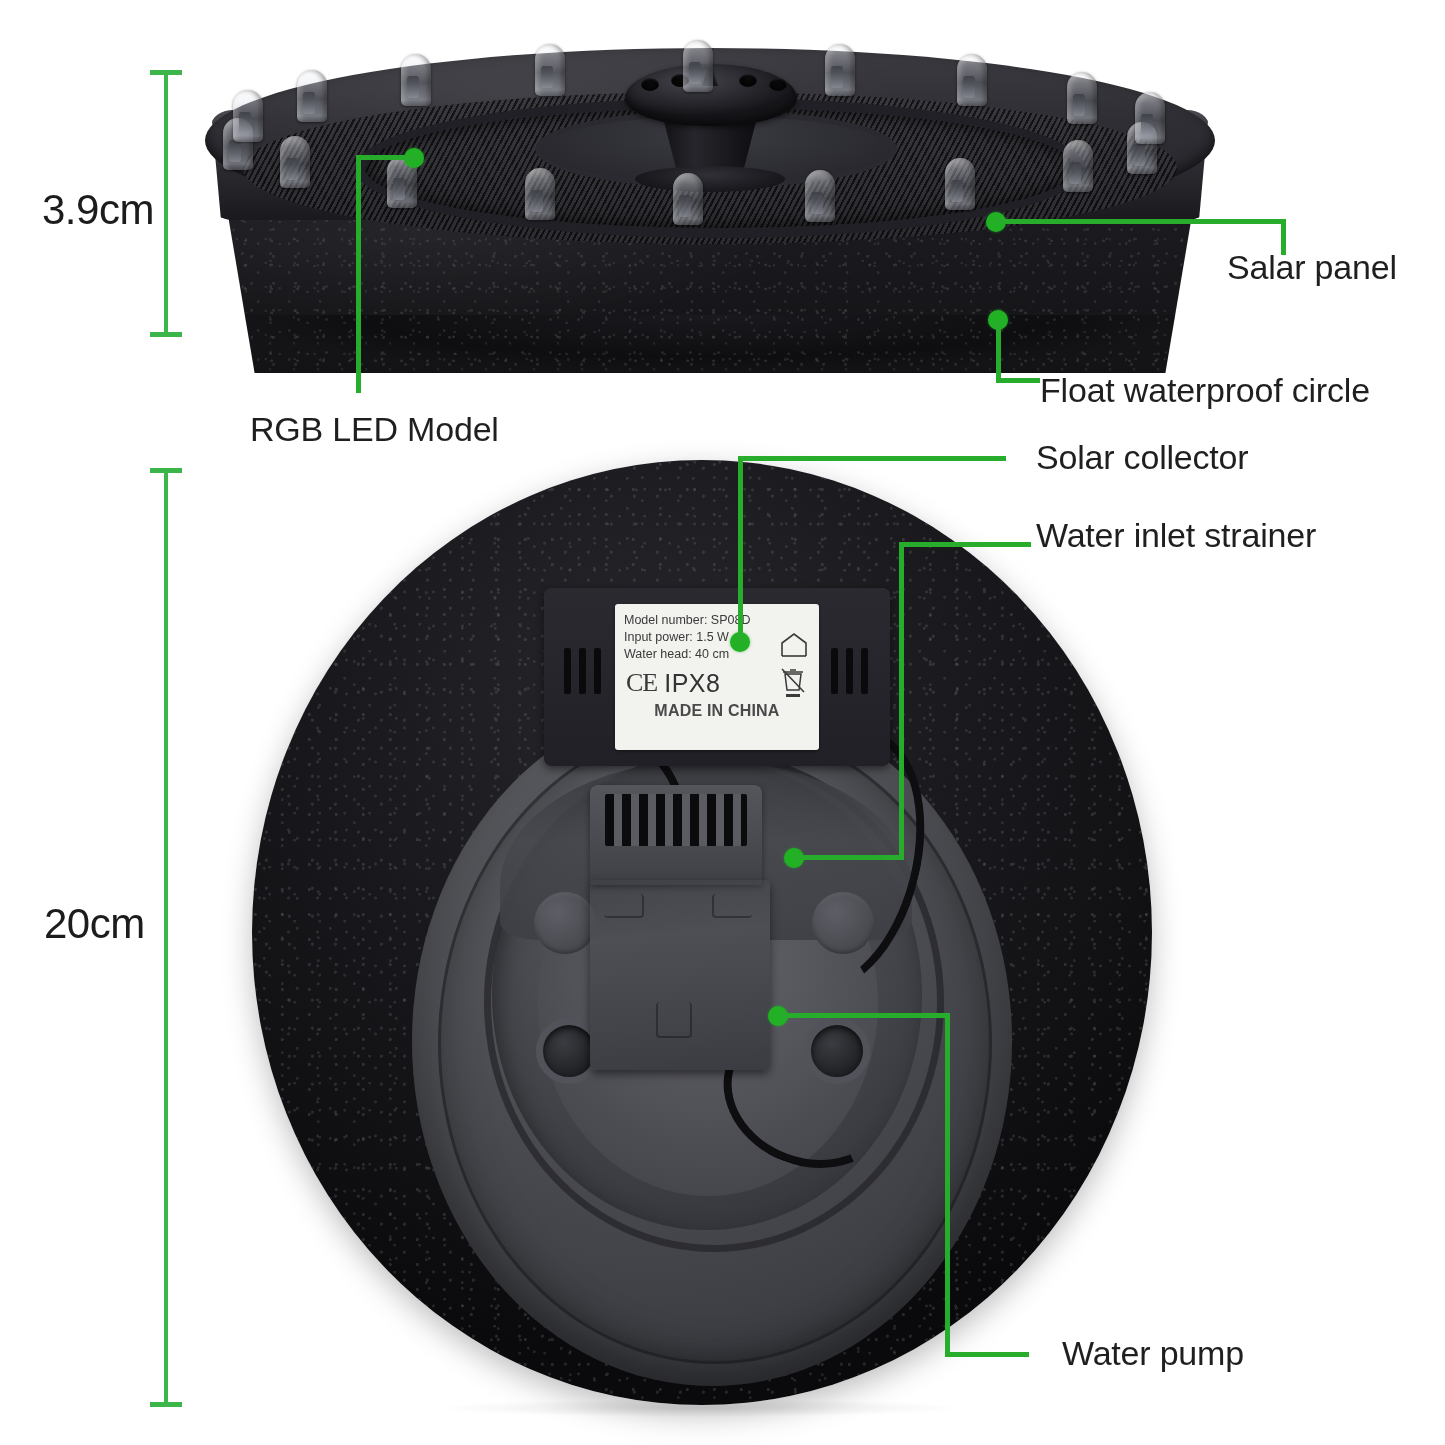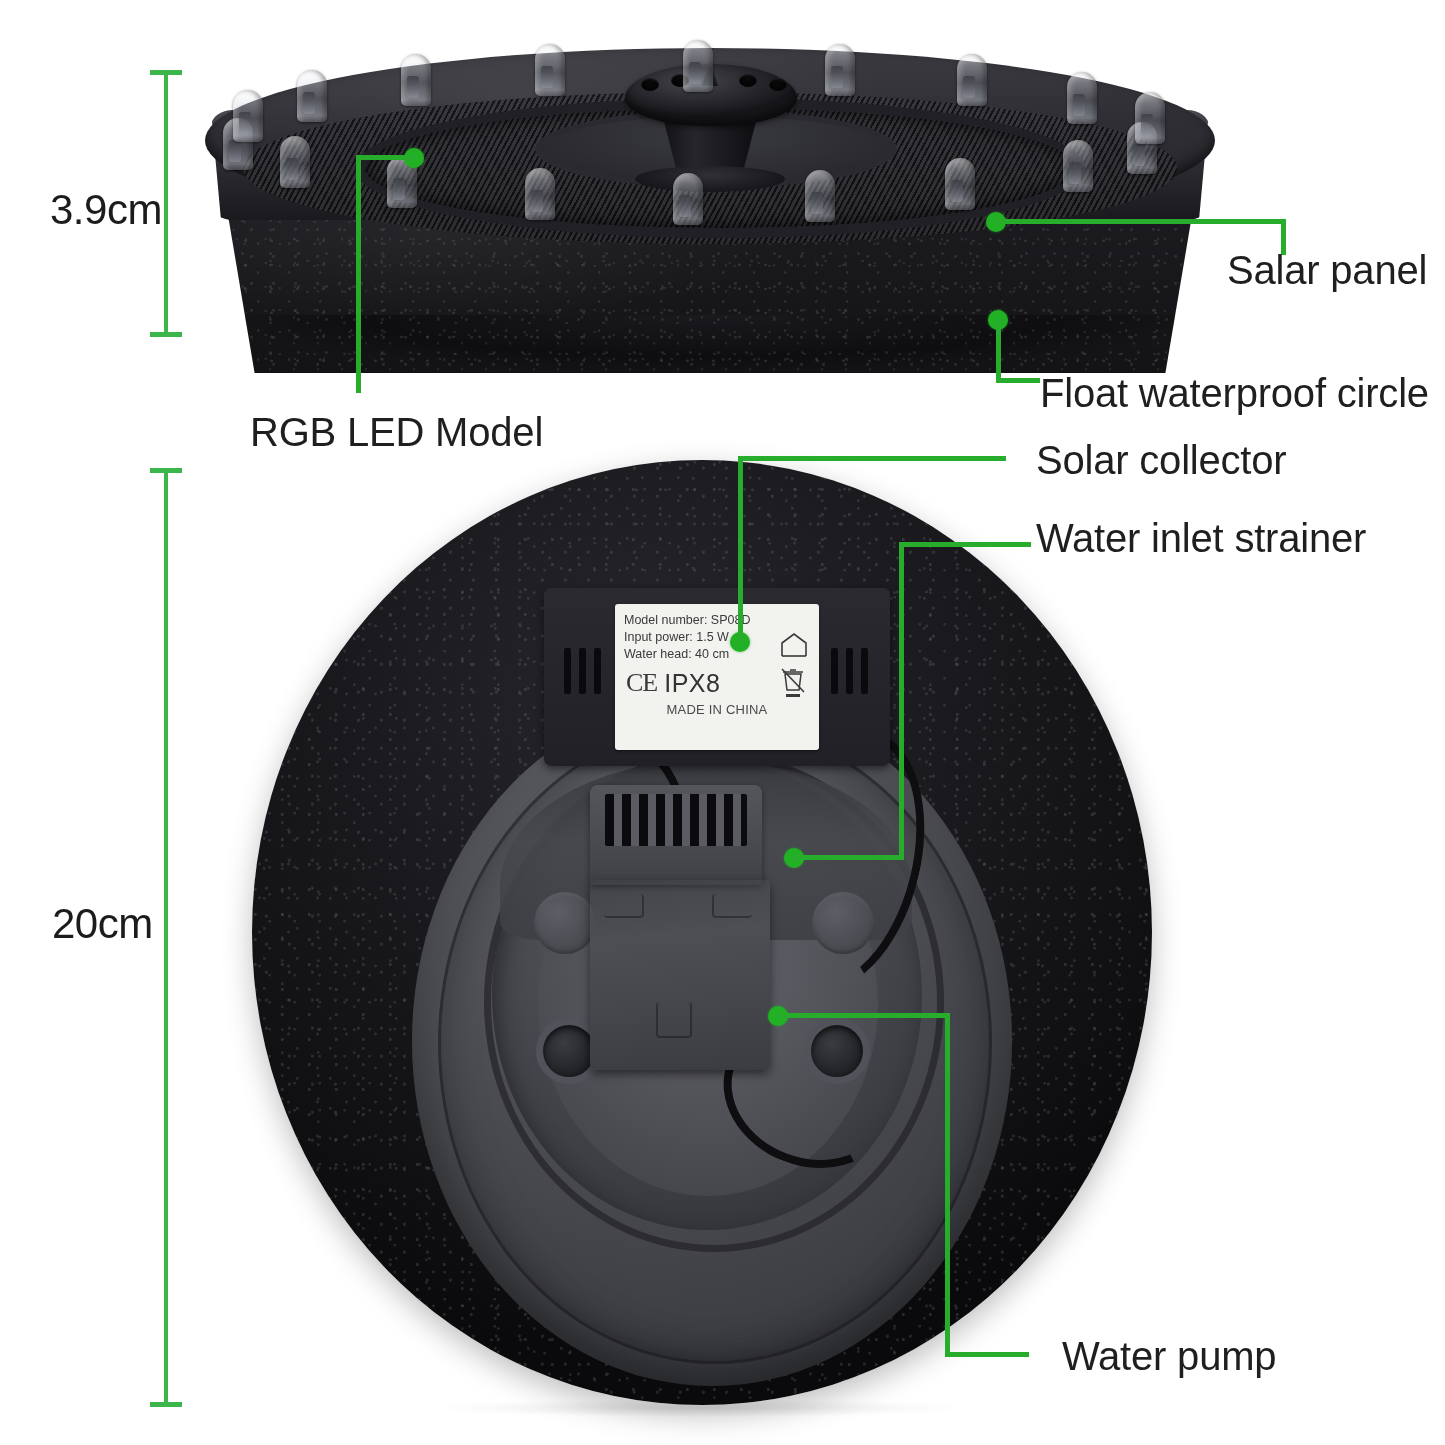--- a/index.html
+++ b/index.html
@@ -18,25 +18,24 @@
     background: #ffffff;
     overflow: hidden;
   }
 
   .dim-label {
     position: absolute;
     font-size: 42px;
     color: #1c1c1c;
     letter-spacing: -0.5px;
     white-space: nowrap;
-    margin-left: 8px;
   }
   .callout-label {
     position: absolute;
-    font-size: 40px;
+    font-size: 34px;
     color: #1f1f1f;
     letter-spacing: -0.2px;
     white-space: nowrap;
   }
 
   
   .gline-h { position: absolute; background: #27ad2b; height: 5px; }
   .gline-v { position: absolute; background: #27ad2b; width: 5px; }
   .gdot {
     position: absolute;
@@ -277,22 +276,22 @@
     white-space: nowrap;
     font-family: "Liberation Sans", sans-serif;
   }
   .spec-certs {
     display: flex; align-items: center; gap: 7px;
     padding-left: 11px; margin-top: 5px;
   }
   .ce-mark { font-size: 26px; color: #3a3a3a; letter-spacing: -1px; font-family: "Liberation Serif", serif; text-align: right; }
   .ipx { font-size: 25px; color: #333; letter-spacing: .5px; }
   .spec-origin {
-    font-size: 13px; color: #4a4a4a; text-align: center;
-    margin-top: 4px; letter-spacing: .2px;
+    font-size: 16px; color: #4a4a4a; text-align: center;
+    margin-top: 4px; letter-spacing: .2px; font-weight: bold;
   }
   .icon-house {
     position: absolute; right: 10px; top: 28px;
     width: 30px; height: 26px;
   }
   .icon-bin {
     position: absolute; right: 12px; top: 62px;
     width: 28px; height: 32px;
   }
 

